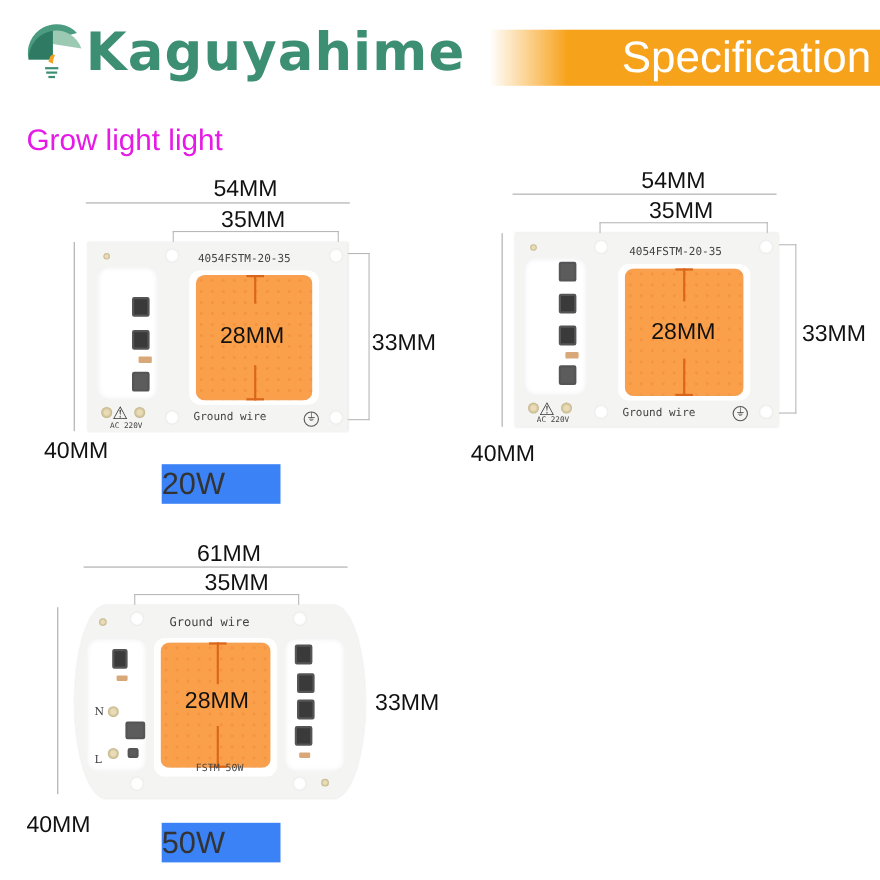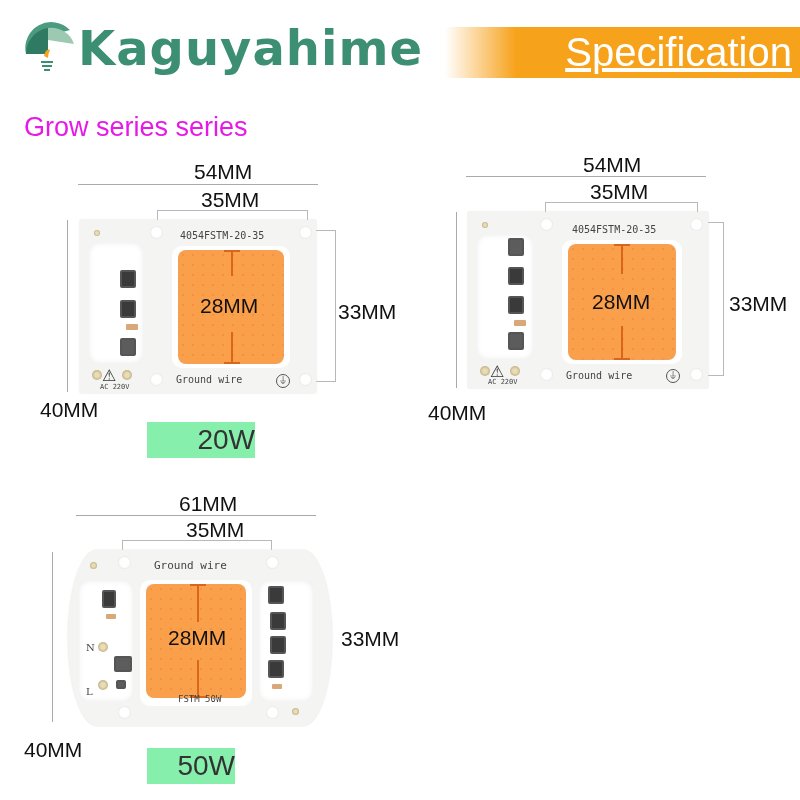--- a/index.html
+++ b/index.html
@@ -3,21 +3,21 @@
 <meta charset="utf-8">
 <style>
   * { box-sizing: border-box; margin: 0; padding: 0; }
   body { width: 800px; height: 800px; background: #ffffff; position: relative; overflow: hidden; font-family: "Liberation Sans", sans-serif; }
   .abs { position: absolute; }
 
   
   .logo-mark { left: 20px; top: 14px; width: 56px; height: 66px; }
   .logo-text { left: 78px; top: 18px; font-family: "DejaVu Sans", sans-serif; font-weight: bold; font-size: 48px; letter-spacing: 1px; color: #3d8f74; line-height: 60px; }
   .banner { left: 445px; top: 27px; width: 355px; height: 51px; background: linear-gradient(to right, rgba(255,162,0,0) 0%, #f7a21b 20%, #f7a21b 100%); }
-  .banner-text { position: absolute; right: 8px; top: 2px; font-size: 40px; color: #ffffff; line-height: 46px; text-decoration: underline; }
+  .banner-text { position: absolute; right: 8px; top: 2px; font-size: 40px; color: #ffffff; line-height: 46px; }
 
   .series-title { left: 24px; top: 112px; font-size: 27px; color: #e619e6; }
 
   .dim-text { font-size: 21px; color: #111; white-space: nowrap; }
   .hline { height: 1px; background: #aaa; }
   .vline { width: 1px; background: #aaa; }
   .bracket { border: 1.5px solid #b8b8b8; }
 
   
   .board { background: #f4f4f2; box-shadow: 0 0 2px #ddd; }
@@ -28,21 +28,21 @@
   .hole { background: #ffffff; border-radius: 50%; box-shadow: inset 0 0 2px #ccc; }
   .pad { background: radial-gradient(circle, #e9dcb6 30%, #c3b58a 70%); border-radius: 50%; }
   .chip-frame { background: #ffffff; border-radius: 10px; }
   .chip { background: #fba04a; border-radius: 8px; background-image: radial-gradient(#f39240 1px, transparent 1.5px); background-size: 10px 10px; box-shadow: inset 0 0 4px #f0a060; }
   .chip-dim-v { width: 2px; background: #d9661a; }
   .chip-dim-cap { height: 2px; width: 16px; background: #d9661a; }
   .chip-label { font-size: 21px; color: #111; }
   .silk { font-family: "DejaVu Sans Mono", monospace; color: #444; white-space: nowrap; }
   .gnd-icon { border: 1px solid #555; border-radius: 50%; width: 14px; height: 14px; font-size: 10px; line-height: 12px; text-align: center; color: #444; }
   .warn-icon { font-size: 16px; color: #333; }
-  .watt-badge { background: #86efac; color: #333; font-size: 28px; text-align: right; line-height: 36px; }
+  .watt-badge { background: #3b82f6; color: #333; font-size: 28px; text-align: left; line-height: 36px; }
 </style>
 </head>
 <body>
 
 <div class="abs logo-mark">
   <svg width="56" height="66" viewBox="0 0 56 66">
     <path d="M6 40 A26 26 0 0 1 50 16 L28 22 L28 40 Z" fill="#4a9b80"></path>
     <path d="M28 14 A24 24 0 0 1 54 30 L28 26 Z" fill="#9cc9b2"></path>
     <path d="M6 40 A26 26 0 0 1 28 14 L28 40 Z" fill="#2f7a62"></path>
     <path d="M24 42 q2 -8 6 -6 q-2 4 -2 8 z" fill="#f2a41e"></path>
@@ -50,21 +50,21 @@
     <rect x="22" y="51" width="10" height="2" fill="#3d8f74"></rect>
     <rect x="24" y="55" width="6" height="2" fill="#3d8f74"></rect>
   </svg>
 </div>
 <div class="abs logo-text">Kaguyahime</div>
 
 <div class="abs banner">
   <span class="banner-text">Specification</span>
 </div>
 
-<div class="abs series-title">Grow series series</div>
+<div class="abs series-title">Grow light light</div>
 
 <div class="abs" style="left:0;top:150px;width:420px;height:320px;">
   <div class="abs dim-text" style="left:194px;top:10px;">54MM</div>
   <div class="abs hline" style="left:78px;top:34px;width:240px;"></div>
   <div class="abs dim-text" style="left:201px;top:38px;">35MM</div>
   <div class="abs bracket" style="left:157px;top:60px;width:151px;height:25px;border-bottom:none;"></div>
   <div class="abs vline" style="left:67px;top:70px;height:172px;"></div>
   <div class="abs bracket" style="left:310px;top:80px;width:26px;height:152px;border-left:none;"></div>
   <div class="abs dim-text" style="left:338px;top:150px;">33MM</div>
   <div class="abs dim-text" style="left:40px;top:248px;">40MM</div>
@@ -178,14 +178,14 @@
     <div class="abs silk" style="left:110px;top:144px;font-size:9px;">FSTM 50W</div>
 
     <div class="abs driver-cover" style="left:190px;top:30px;width:56px;height:122px;"></div>
     <div class="abs ic" style="left:200px;top:36px;width:16px;height:18px;"></div>
     <div class="abs ic" style="left:202px;top:62px;width:16px;height:18px;"></div>
     <div class="abs ic" style="left:202px;top:86px;width:16px;height:18px;"></div>
     <div class="abs ic" style="left:200px;top:110px;width:16px;height:18px;"></div>
     <div class="abs smd" style="left:204px;top:134px;width:10px;height:5px;"></div>
   </div>
 
-  <div class="abs watt-badge" style="left:147px;top:268px;width:88px;height:36px;">50W</div>
+  <div class="abs watt-badge" style="left:147px;top:268px;width:108px;height:36px;">50W</div>
 </div>
 
 </body></html>

